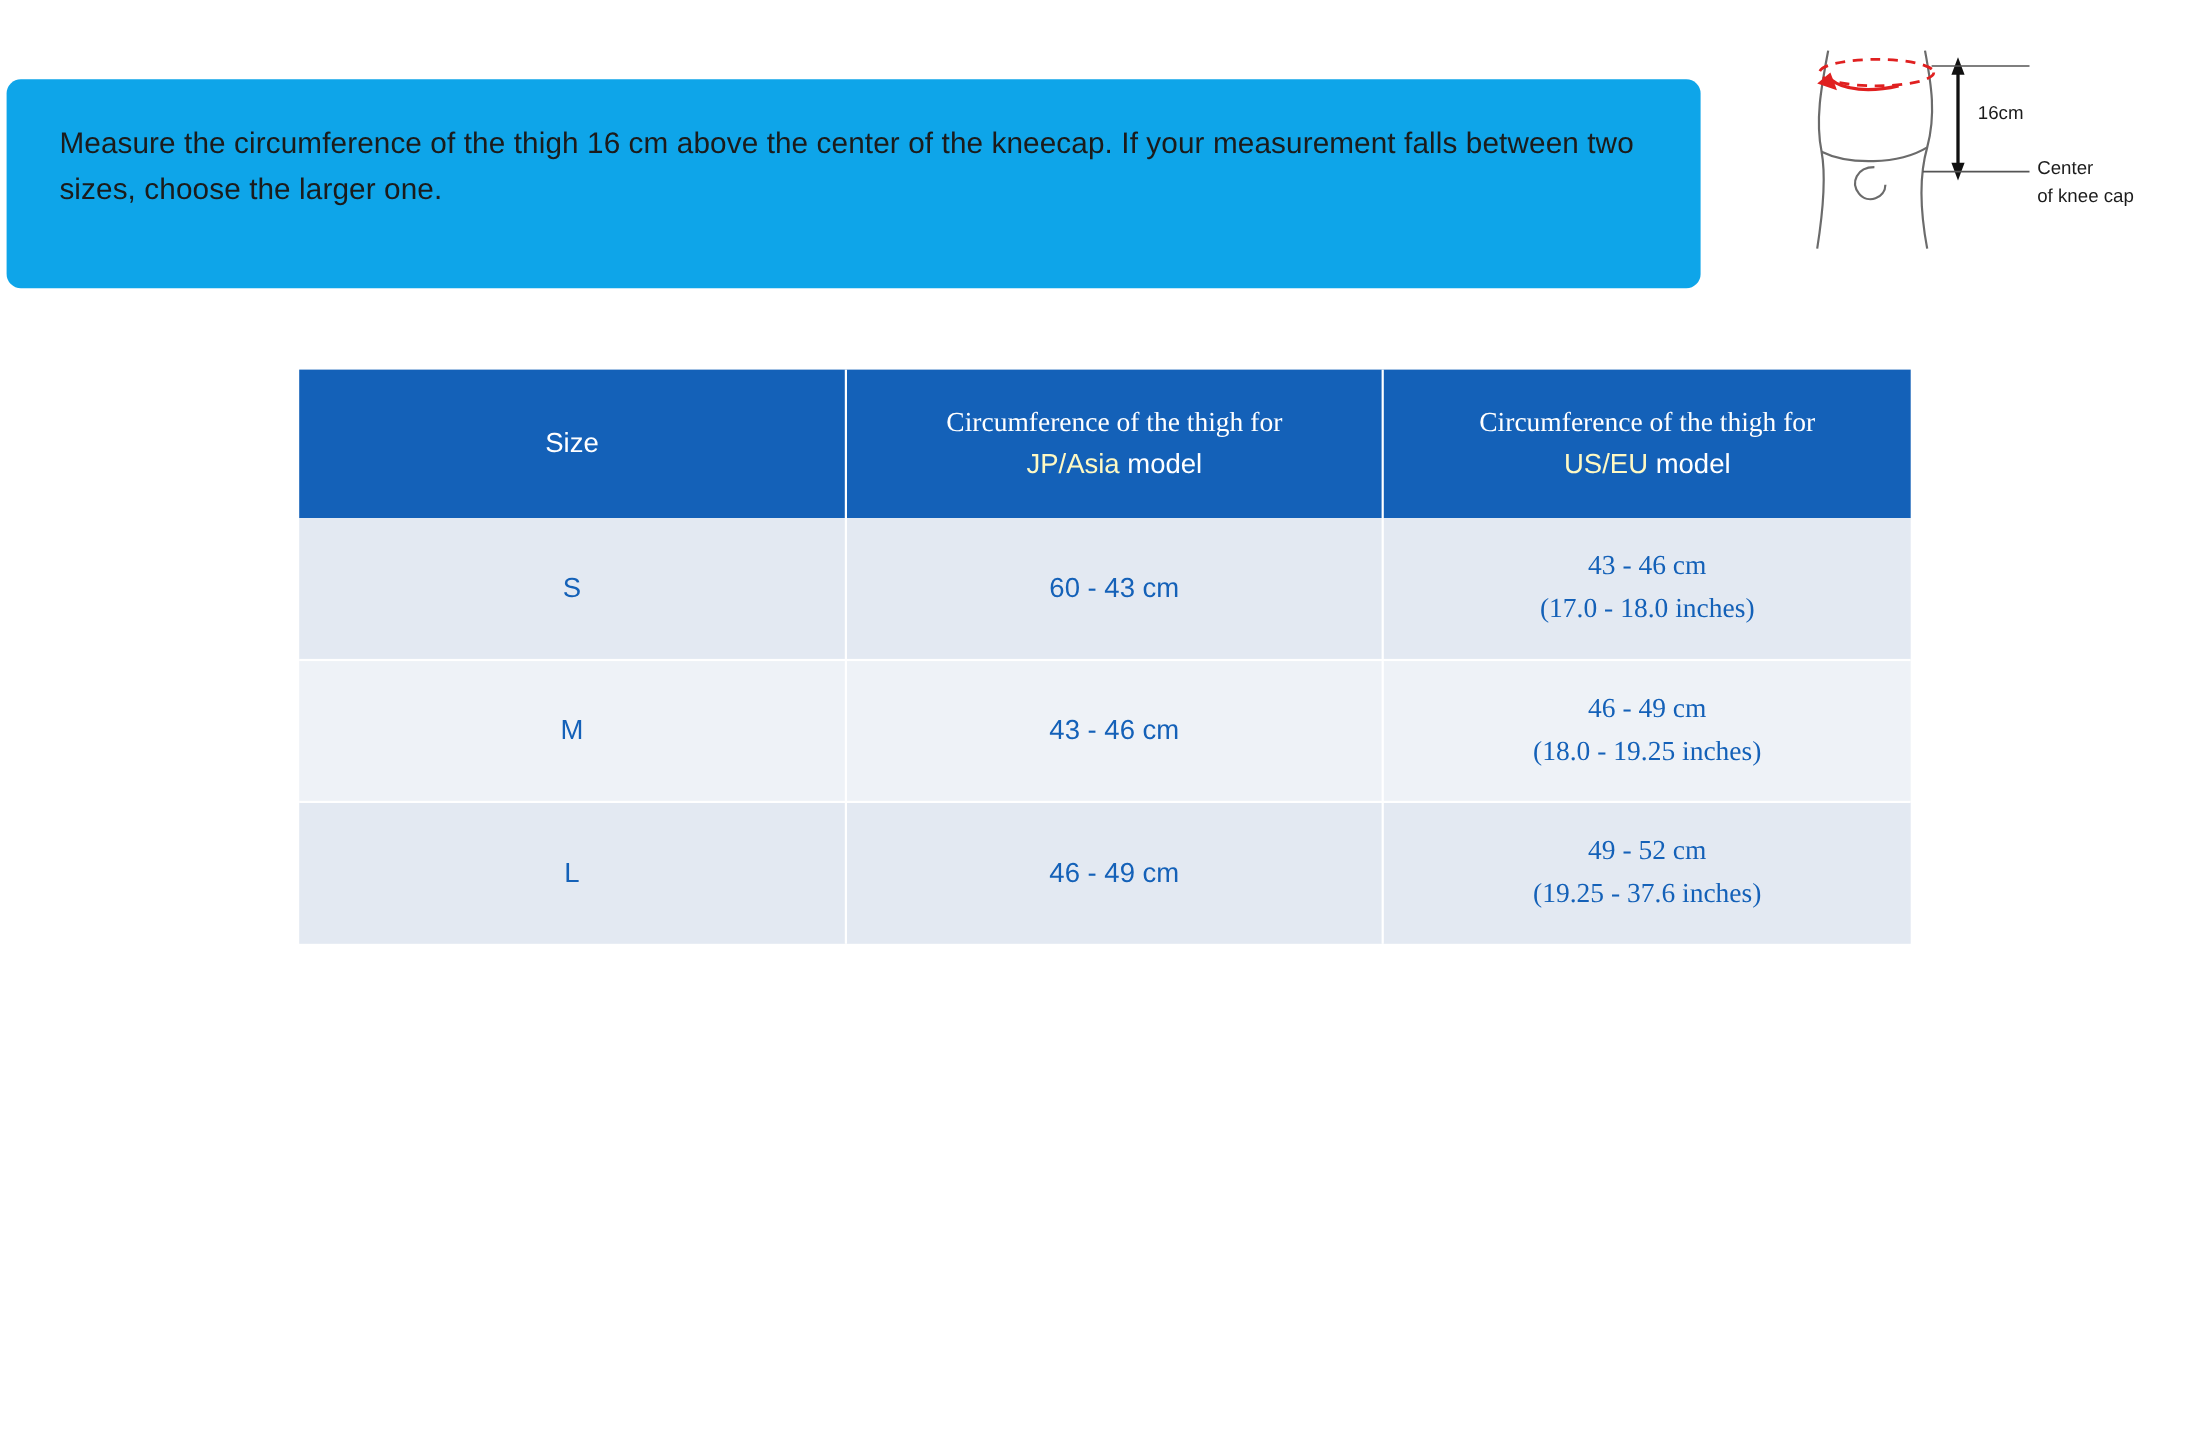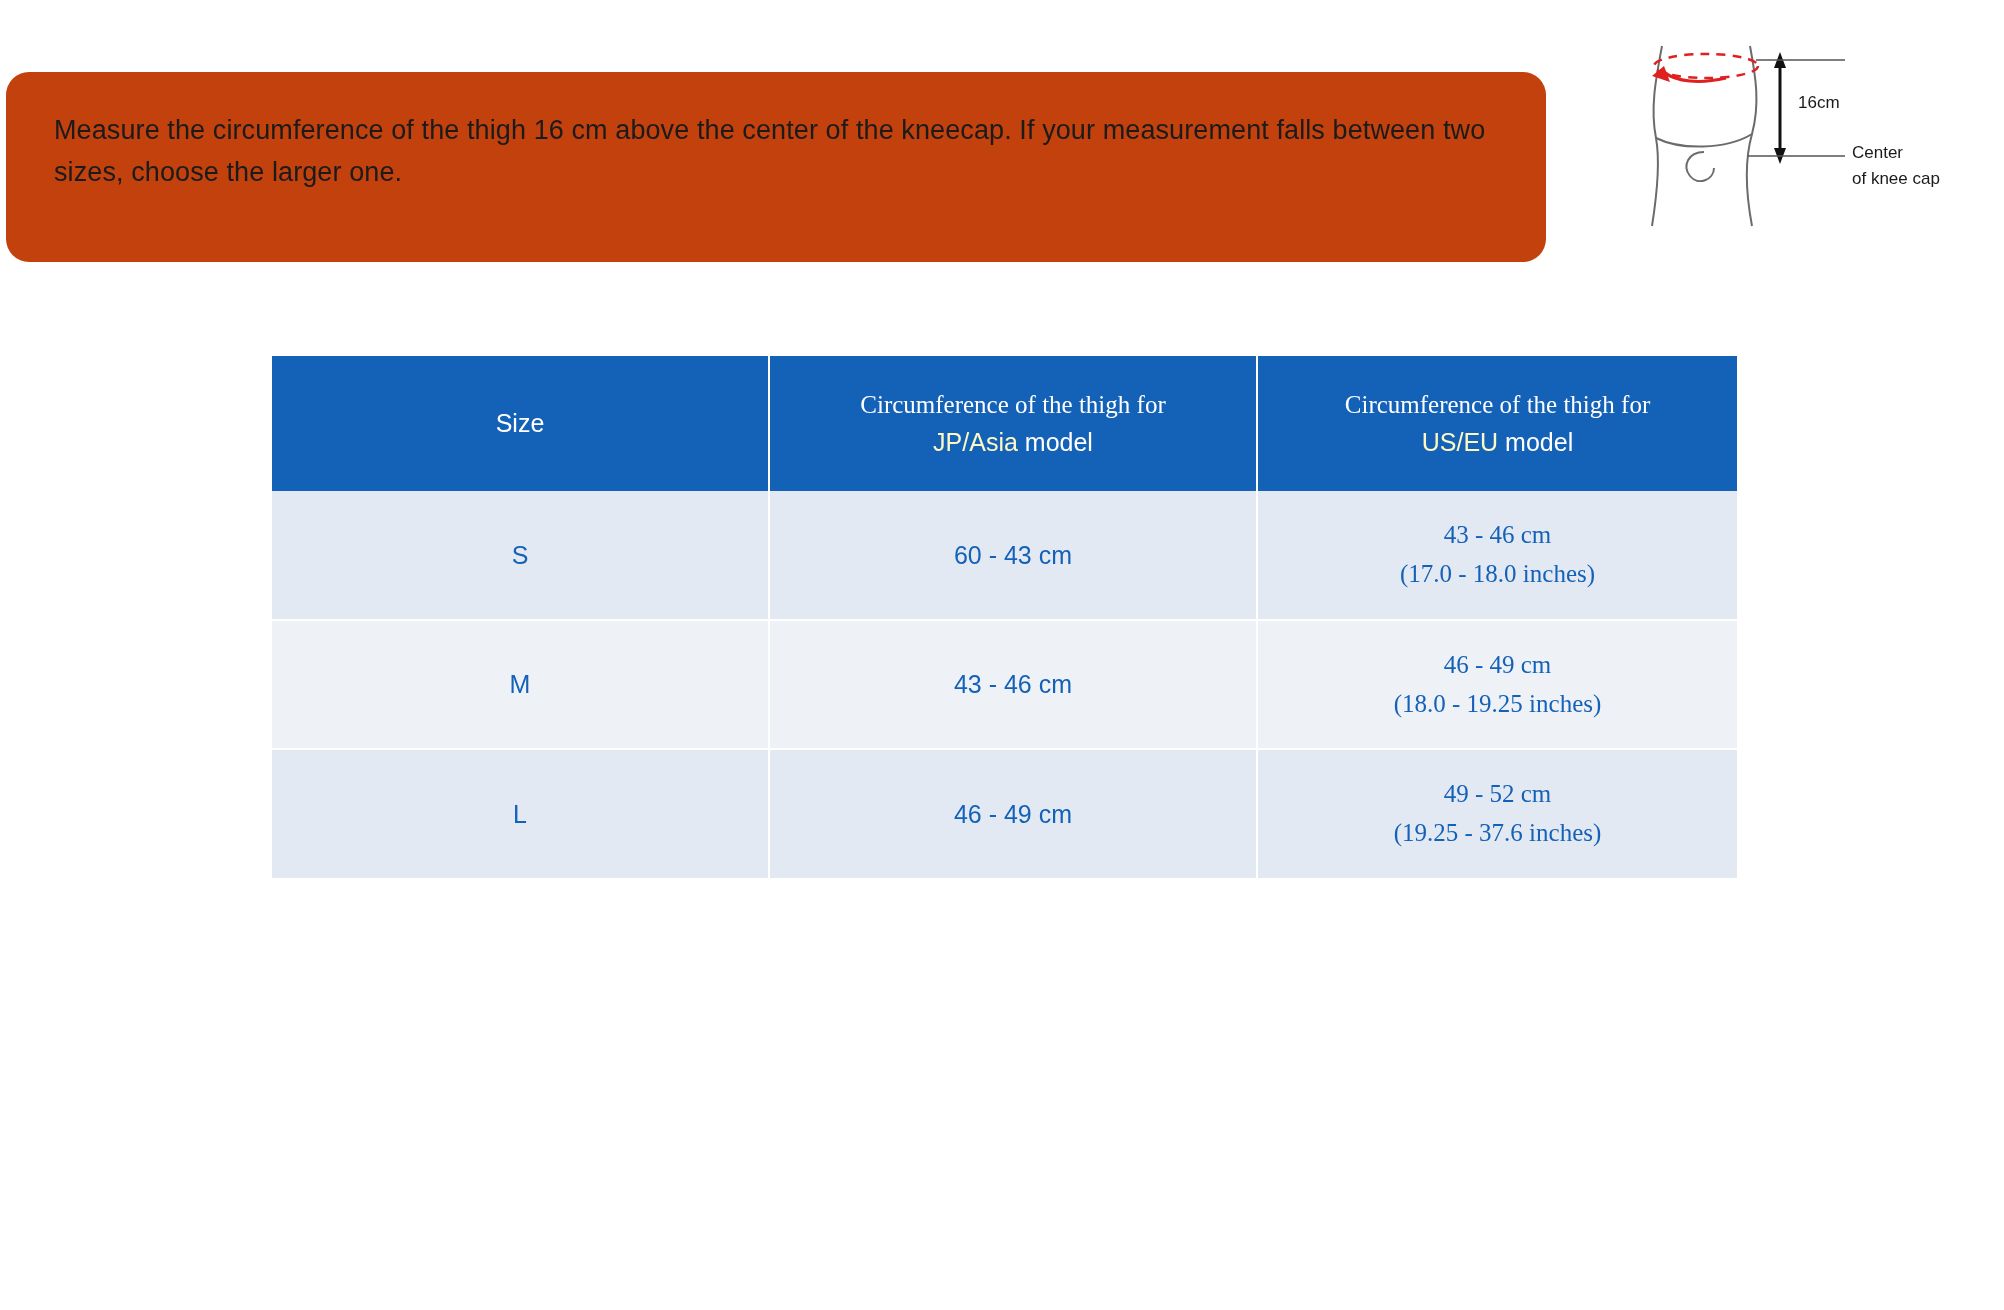--- a/index.html
+++ b/index.html
@@ -15,22 +15,22 @@
     overflow: hidden;
   }
 
   
   #instruction-banner {
     position: absolute;
     left: 6px;
     top: 72px;
     width: 1540px;
     height: 190px;
-    background: #c2410c;
-    border-radius: 23px;
+    background: #0ea5e9;
+    border-radius: 13px;
     box-sizing: border-box;
     padding: 38px 48px 0 48px;
   }
   #instruction-text {
     font-size: 27px;
     line-height: 1.55;
     color: #1b1b1b;
     letter-spacing: 0.1px;
     max-width: 1450px;
   }
@@ -42,21 +42,21 @@
     top: 38px;
     width: 360px;
     height: 200px;
   }
   #diagram svg { display: block; }
 
   
   #size-table-wrap {
     position: absolute;
     left: 272px;
-    top: 356px;
+    top: 336px;
     width: 1595px;
   }
   table.size-table {
     border-collapse: collapse;
     width: 1465px;
     table-layout: fixed;
   }
   table.size-table col.c1 { width: 497px; }
   table.size-table col.c2 { width: 488px; }
   table.size-table col.c3 { width: 480px; }

